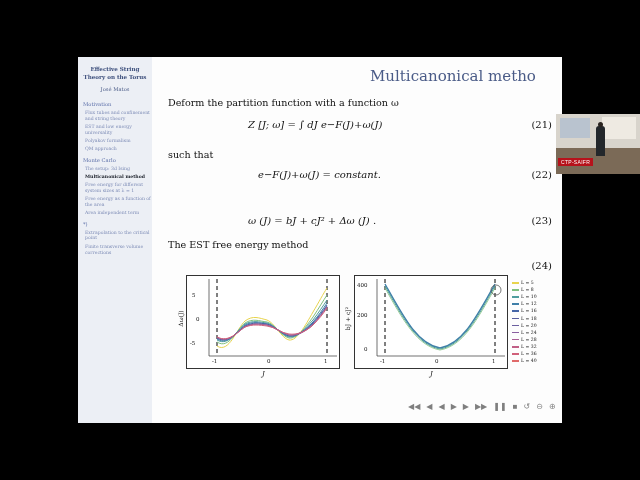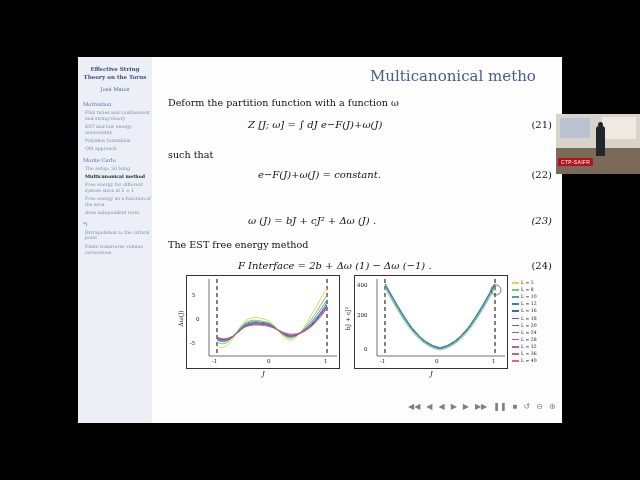--- a/index.html
+++ b/index.html
@@ -90,24 +90,23 @@
 
       <div class="body-line" style="left:90px;top:40px;">Deform the partition function with a function ω</div>
       <div class="eq" style="left:170px;top:62px;">Z [J; ω] = ∫ dJ e−F(J)+ω(J)</div>
       <div class="eqno" style="top:62px;">(21)</div>
 
       <div class="body-line" style="left:90px;top:92px;">such that</div>
       <div class="eq" style="left:180px;top:112px;">e−F(J)+ω(J) = constant.</div>
       <div class="eqno" style="top:112px;">(22)</div>
 
       <div class="eq" style="left:170px;top:158px;">ω (J) = bJ + cJ² + Δω (J) .</div>
-      <div class="eqno" style="top:158px;font-style:italic;">(23)</div>
+      <div class="eqno" style="top:158px;">(23)</div>
 
       <div class="body-line" style="left:90px;top:182px;">The EST free energy method</div>
-      <div class="eq" style="left:160px;top:203px;">F Interface = 2b + Δω (1) − Δω (−1) .</div>
       <div class="eqno" style="top:203px;">(24)</div>
 
       <div id="plots">
 
         <div class="panel panel-l">
           <svg width="152" height="92" viewBox="0 0 152 92">
             <line x1="30" y1="3" x2="30" y2="80" stroke="#000" stroke-width="1" stroke-dasharray="4,3"></line>
             <line x1="140" y1="3" x2="140" y2="80" stroke="#000" stroke-width="1" stroke-dasharray="4,3"></line>
             <line x1="22" y1="80" x2="150" y2="80" stroke="#333" stroke-width="0.7"></line>
             <line x1="22" y1="3" x2="22" y2="80" stroke="#333" stroke-width="0.7"></line>

